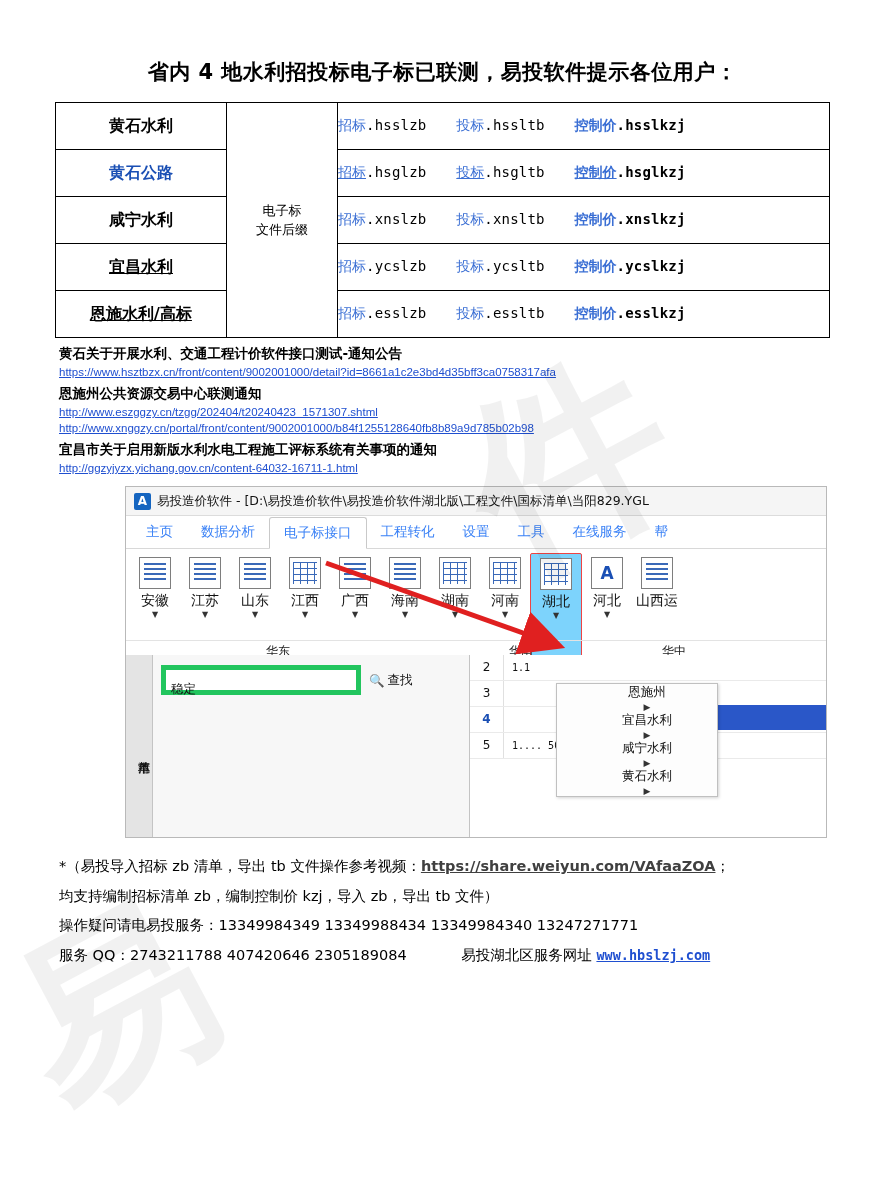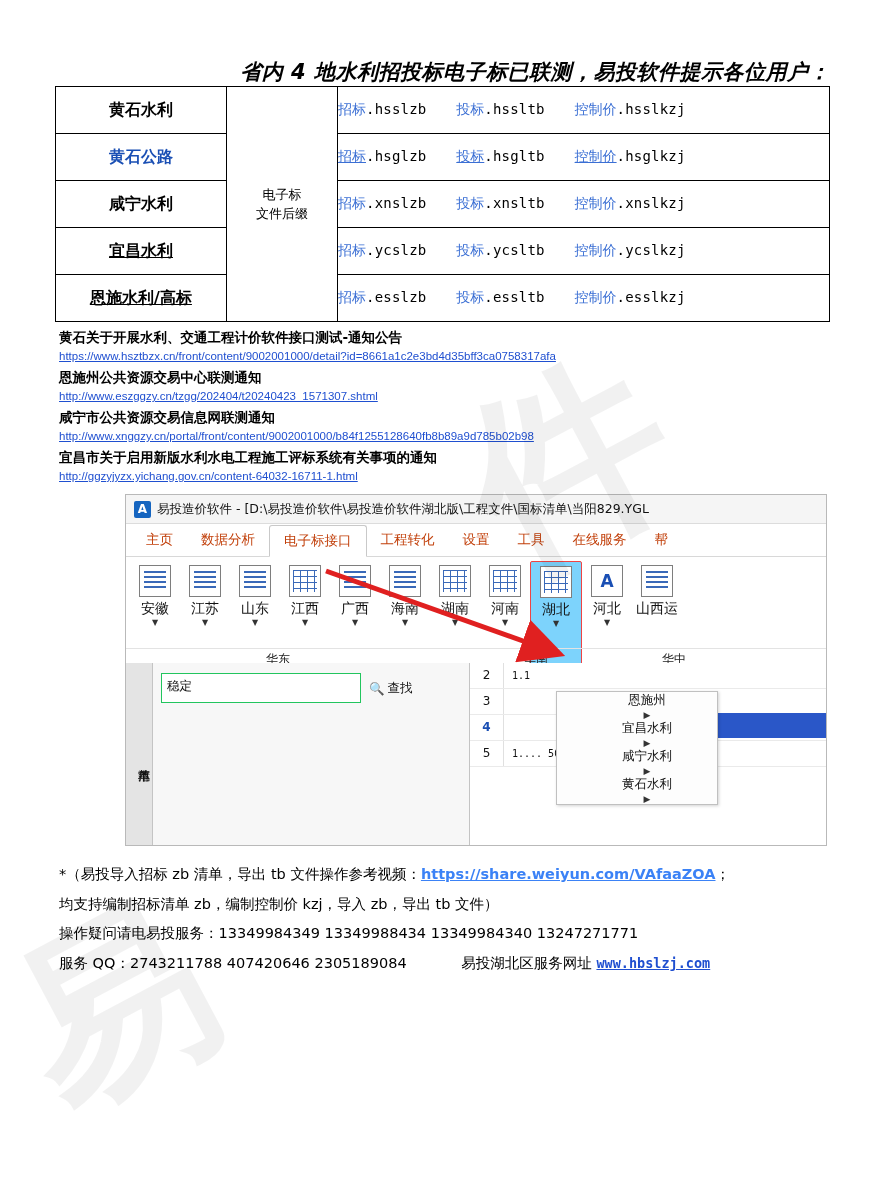--- a/index.html
+++ b/index.html
@@ -38,25 +38,24 @@
   .content {
     position: relative;
     z-index: 2;
     padding: 40px 55px 0 55px;
   }
 
   h1.doc-title {
     font-family: "DejaVu Sans", "Liberation Sans", sans-serif;
     font-size: 21px;
     font-weight: 700;
-    text-align: right;
+    text-align: center;
     color: #000;
-    margin: 18px 0 0 0;
+    margin: 18px 0 16px 0;
     letter-spacing: 0.5px;
-    font-style: italic;
   }
 
   table.main-table {
     border-collapse: collapse;
     width: 775px;
     margin: 0 auto;
     table-layout: fixed;
   }
   table.main-table td {
     border: 1px solid #000;
@@ -89,21 +88,21 @@
   td.col-codes {
     padding: 0 12px;
     font-size: 14px;
     color: #000;
     white-space: nowrap;
   }
   .code-group {
     display: inline-block;
     margin-right: 26px;
   }
-  .code-group:last-child { margin-right: 16px; }
+  .code-group:last-child { margin-right: 16px; font-weight: bold; }
   .code-label {
     color: #3b6fd4;
     font-family: "DejaVu Sans", "Liberation Sans", sans-serif;
     font-size: 14px;
   }
   .code-label.u { text-decoration: underline; }
   .code-ext {
     font-family: "DejaVu Sans Mono", "Liberation Mono", monospace;
     font-size: 14px;
     color: #000;
@@ -170,21 +169,21 @@
     border-bottom: 1px solid #d8d8d8;
     display: flex;
     align-items: stretch;
     padding-left: 6px;
     font-size: 13.5px;
   }
   .menu-item {
     padding: 0 14px;
     display: flex;
     align-items: center;
-    color: #c2410c;
+    color: #3b82f6;
     white-space: nowrap;
   }
   .menu-item.active {
     background: #ffffff;
     border: 1px solid #c9c9c9;
     border-bottom: 1px solid #ffffff;
     border-radius: 3px 3px 0 0;
     position: relative;
     top: 1px;
   }
@@ -294,25 +293,25 @@
   .wa-searchpanel {
     width: 300px;
     background: #f7f7f7;
     border-right: 1px solid #c4c4c4;
     padding: 10px 8px;
   }
   .wa-searchrow { display: flex; align-items: center; }
   .wa-input {
     width: 200px;
     height: 30px;
-    border: 1px solid #22c55e;
+    border: 5px solid #22c55e;
     background: #fff;
     font-size: 12.5px;
     color: #111;
-    padding: 1px 5px;
+    padding: 8px 5px;
     line-height: 22px;
     box-sizing: border-box;
   }
   .wa-findbtn {
     margin-left: 8px;
     font-size: 12.5px;
     color: #111;
     display: flex;
     align-items: center;
     gap: 3px;
@@ -353,21 +352,21 @@
   .notes {
     margin-top: 14px;
     padding: 0 4px;
     font-family: "DejaVu Sans", "Liberation Sans", sans-serif;
     font-size: 14.5px;
     color: #000;
     line-height: 2.05;
   }
   .notes .row { white-space: nowrap; }
   .notes a {
-    color: #3b82f6;
+    color: #404040;
     text-decoration: underline;
     font-weight: 700;
   }
   .notes .site {
     color: #1f4fd0;
     text-decoration: underline;
     font-family: "DejaVu Sans Mono", "Liberation Mono", monospace;
     font-size: 13.5px;
   }
 </style>
@@ -476,21 +475,20 @@
           </td>
         </tr>
       </tbody>
     </table>
 
     <div class="links-block">
       <div class="link-title">黄石关于开展水利、交通工程计价软件接口测试-通知公告</div>
       <div class="link-url">https://www.hsztbzx.cn/front/content/9002001000/detail?id=8661a1c2e3bd4d35bff3ca0758317afa</div>
       <div class="link-title">恩施州公共资源交易中心联测通知</div>
       <div class="link-url">http://www.eszggzy.cn/tzgg/202404/t20240423_1571307.shtml</div>
-      <div class="link-title">咸宁市公共资源交易信息网联测通知</div>
       <div class="link-url">http://www.xnggzy.cn/portal/front/content/9002001000/b84f1255128640fb8b89a9d785b02b98</div>
       <div class="link-title">宜昌市关于启用新版水利水电工程施工评标系统有关事项的通知</div>
       <div class="link-url">http://ggzyjyzx.yichang.gov.cn/content-64032-16711-1.html</div>
     </div>
 
     <div class="app-shot">
 
       <div class="app-titlebar">
         <div class="app-logo">A</div>
         <span>易投造价软件 - [D:\易投造价软件\易投造价软件湖北版\工程文件\国标清单\当阳829.YGL</span>
@@ -558,21 +556,21 @@
           <div class="rb-label">河北</div>
           <div class="rb-caret">▼</div>
         </div>
         <div class="rb-item">
           <div class="rb-icon lines"></div>
           <div class="rb-label">山西运</div>
         </div>
 
         <div class="ribbon-groups">
           <span style="left:152px">华东</span>
-          <span style="left:410px">华南</span>
+          <span style="left:395px">华南</span>
           <span style="left:548px">华中</span>
         </div>
       </div>
 
       <div class="workarea">
         <div class="wa-leftstrip">清单范本</div>
         <div class="wa-searchpanel">
           <div class="wa-searchrow">
             <div class="wa-input">稳定</div>
             <div class="wa-findbtn">

